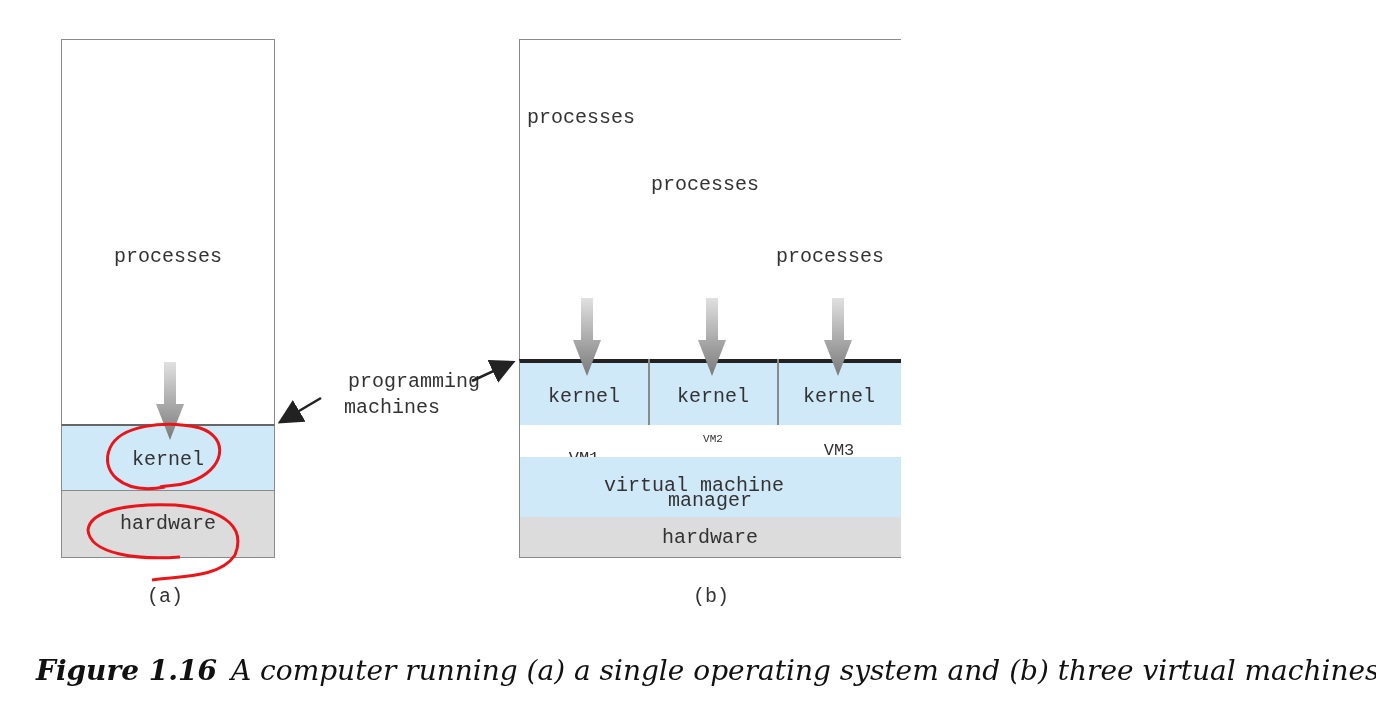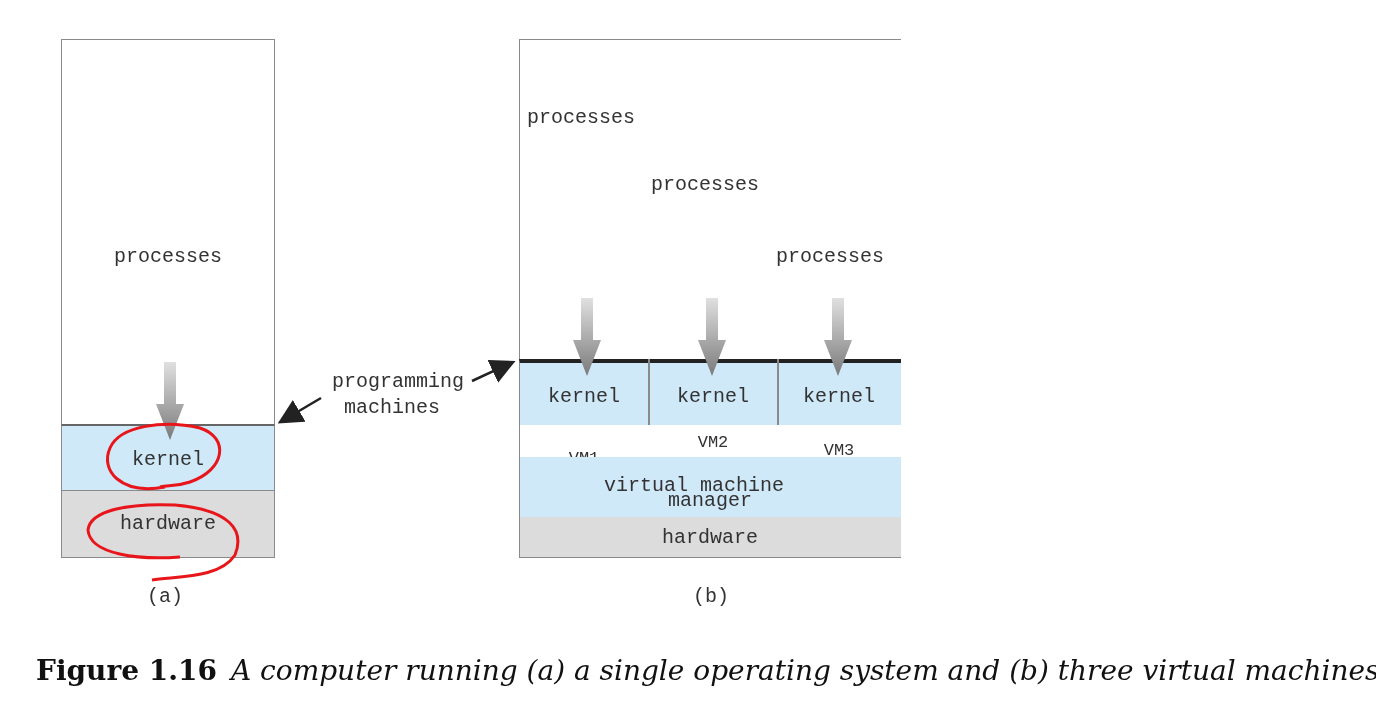--- a/index.html
+++ b/index.html
@@ -8,21 +8,21 @@
   .abs { position: absolute; }
   .box { position: absolute; box-sizing: border-box; }
   .lbl { position: absolute; color: #333333; font-size: 20px; text-align: center;
          font-family: Liberation Mono, monospace; }
   .white { background: #ffffff; }
   .blue { background: #cfe9f8; }
   .gray { background: #dcdcdc; }
   .bd { border: 1.5px solid #8a8a8a; }
   .caption { position: absolute; left: 36px; top: 654px; font-size: 28px;
              font-family: "DejaVu Serif", serif; color: #111; white-space: nowrap; }
-  .caption b { font-weight: bold; margin-right: 14px; }
+  .caption b { font-weight: bold; margin-right: 14px; font-style: italic; }
   .caption i { font-style: italic; }
   svg { position: absolute; left: 0; top: 0; }
 </style>
 </head>
 <body>
 
 <div class="box white bd" style="left:61px;top:39px;width:214px;height:387px;border-bottom:none;"></div>
 <div class="lbl" style="left:61px;top:245px;width:214px;">processes</div>
 <div class="box blue bd" style="left:61px;top:424px;width:214px;height:67px;border-top:2px solid #666;"></div>
 <div class="lbl" style="left:61px;top:448px;width:214px;">kernel</div>
@@ -39,32 +39,32 @@
 
 <div class="box blue" style="left:519px;top:359px;width:382px;height:67px;border-top:4px solid #222;border-left:1.5px solid #8a8a8a;border-bottom:1.5px solid #8a8a8a;"></div>
 <div class="abs" style="left:648px;top:359px;width:1.5px;height:99px;background:#8a8a8a;"></div>
 <div class="abs" style="left:777px;top:359px;width:1.5px;height:99px;background:#8a8a8a;"></div>
 <div class="lbl" style="left:519px;top:385px;width:130px;">kernel</div>
 <div class="lbl" style="left:648px;top:385px;width:130px;">kernel</div>
 <div class="lbl" style="left:777px;top:385px;width:124px;">kernel</div>
 
 <div class="box white" style="left:519px;top:425px;width:382px;height:33px;border-left:1.5px solid #8a8a8a;border-bottom:1.5px solid #8a8a8a;"></div>
 <div class="lbl" style="left:519px;top:449px;width:130px;font-size:17px;">VM1</div>
-<div class="lbl" style="left:648px;top:433px;width:130px;font-size:17px;">VM2</div>
+<div class="lbl" style="left:648px;top:433px;width:130px;font-size:11px;">VM2</div>
 <div class="lbl" style="left:777px;top:441px;width:124px;font-size:17px;">VM3</div>
 
 <div class="box blue" style="left:519px;top:457px;width:382px;height:61px;border-left:1.5px solid #8a8a8a;border-bottom:1.5px solid #8a8a8a;"></div>
 <div class="lbl" style="left:519px;top:474px;width:350px;text-align:center;">virtual machine</div>
 <div class="lbl" style="left:519px;top:489px;width:382px;">manager</div>
 
 <div class="box gray" style="left:519px;top:517px;width:382px;height:41px;border-left:1.5px solid #8a8a8a;border-bottom:1.5px solid #8a8a8a;"></div>
 <div class="lbl" style="left:519px;top:526px;width:382px;">hardware</div>
 <div class="lbl" style="left:676px;top:585px;width:70px;">(b)</div>
 
-<div class="lbl" style="left:318px;top:370px;width:160px;">programming</div>
+<div class="lbl" style="left:334px;top:370px;width:160px;">programming</div>
 <div class="lbl" style="left:312px;top:396px;width:160px;">machines</div>
 
 <svg width="1376" height="722">
   <defs>
     <linearGradient id="g" x1="0" y1="0" x2="0" y2="1">
       <stop offset="0" stop-color="#e0e0e0"></stop>
       <stop offset="1" stop-color="#7a7a7a"></stop>
     </linearGradient>
     <marker id="ah" markerWidth="10" markerHeight="10" refX="8" refY="5" orient="auto">
       <path d="M0,0 L10,5 L0,10 z" fill="#222"></path>

